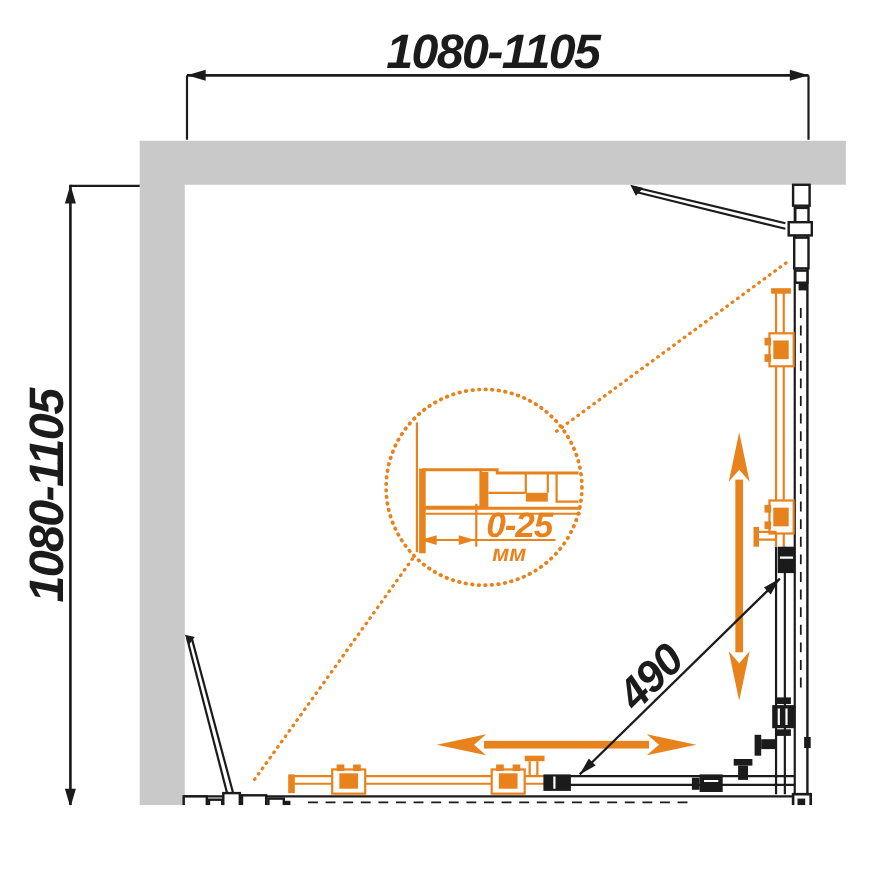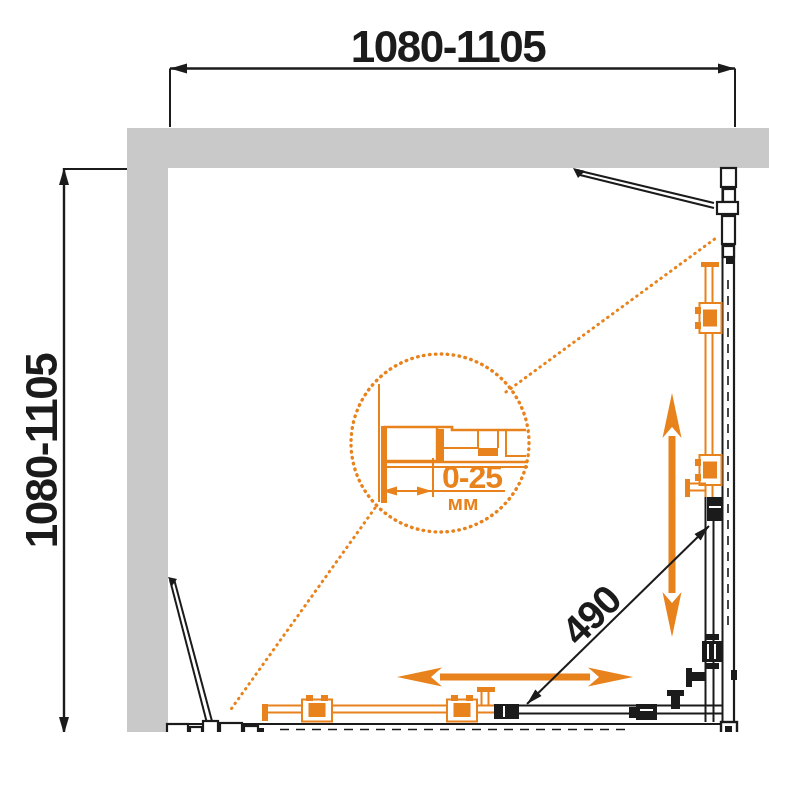--- a/index.html
+++ b/index.html
@@ -1,17 +1,17 @@
 <!DOCTYPE html>
 <html style="--accent: #E8821C; --wall_fill: #C9C9C9; --line: #1B1B1B; --paper: #FFFFFF;"><head>
 <meta charset="utf-8">
 <style>
   html,body{margin:0;padding:0;background:#fff;}
   .stage{position:relative;width:808px;height:732px;background:var(--paper,#fff);overflow:hidden;
-         font-family:"Liberation Sans",sans-serif;}
+         font-family:"Liberation Sans",sans-serif;font-style:italic;}
   svg{display:block;}
   
   .ln  {stroke:var(--line,#1b1b1b);fill:none;}
   .lnf {fill:var(--line,#1b1b1b);stroke:none;}
   .wht {fill:#fff;stroke:var(--line,#1b1b1b);}
   .org {stroke:var(--accent,#e8821c);fill:none;}
   .orgf{fill:var(--accent,#e8821c);stroke:none;}
   .orgw{fill:#fff;stroke:var(--accent,#e8821c);}
   .dotted{stroke:var(--accent,#e8821c);fill:none;stroke-dasharray:0.6 5.4;stroke-linecap:round;}
   .dashln{stroke:var(--line,#1b1b1b);fill:none;stroke-dasharray:9 7;}

